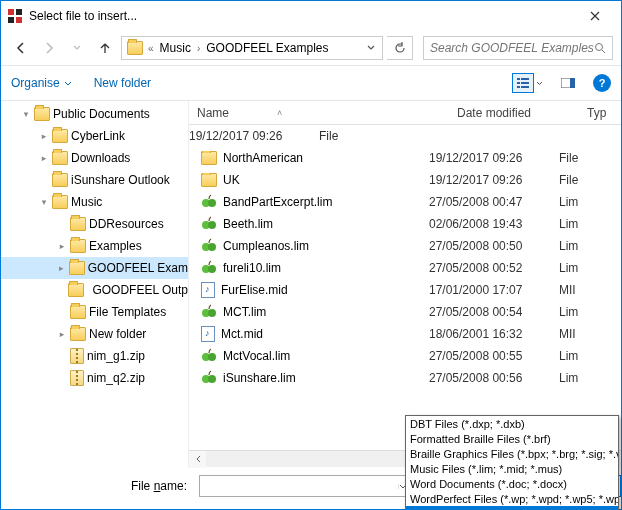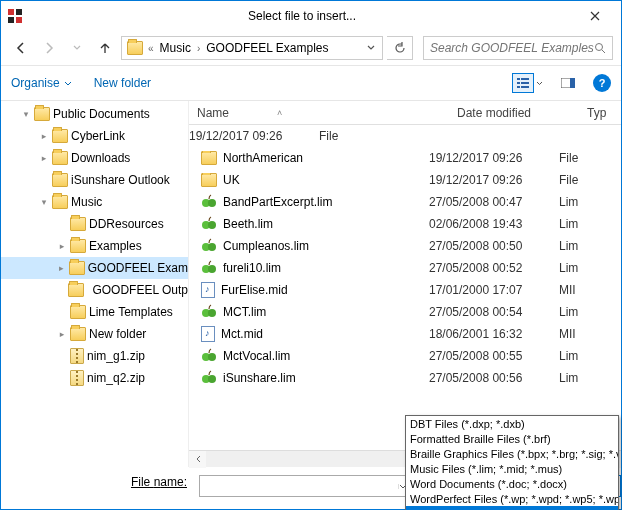--- a/index.html
+++ b/index.html
@@ -1,20 +1,20 @@
 <!DOCTYPE html>
 <html><head>
 <meta charset="utf-8">
 <style>
 * { box-sizing: border-box; margin: 0; padding: 0; font-family: "Segoe UI", Tahoma, sans-serif; font-size: 12px; }
 body { background: #f9f9f9; }
 .window { width: 622px; height: 510px; border: 1px solid #0078d7; background: #fff; display: flex; flex-direction: column; position: relative; }
 .titlebar { height: 30px; display: flex; align-items: center; padding: 0 6px; }
 .titlebar .appicon { width: 16px; height: 16px; margin-right: 6px; }
-.titlebar .title { flex: 1; color: #000; font-size: 12px; text-align: center; }
+.titlebar .title { flex: 1; color: #000; font-size: 12px; }
 .titlebar .closebtn { width: 40px; height: 28px; display: flex; align-items: center; justify-content: center; color: #333; }
 .addrbar { height: 34px; display: flex; align-items: center; padding: 0 8px; gap: 4px; }
 .navbtn { width: 24px; height: 24px; display: flex; align-items: center; justify-content: center; color: #555; border-radius: 2px; }
 .navbtn.disabled { color: #bbb; }
 .breadcrumb { flex: 1; height: 24px; border: 1px solid #ccc; display: flex; align-items: center; padding: 0 4px; background: #fff; gap: 2px; overflow: hidden; }
 .breadcrumb .bfolder { width: 18px; height: 18px; display: flex; align-items: center; justify-content: center; }
 .breadcrumb .sep { color: #666; font-size: 10px; padding: 0 2px;}
 .breadcrumb .crumb { color: #000; white-space: nowrap; padding: 0 2px; }
 .breadcrumb .dd { width: 14px; display: flex; justify-content: center; color: #555; margin-left: auto;}
 .refresh { width: 26px; height: 24px; border: 1px solid #ccc; border-left: none; display: flex; align-items: center; justify-content: center; color: #555;}
@@ -43,21 +43,21 @@
 .col-date { width: 130px; margin-left: 20px; }
 .col-type { flex: 1; }
 .list-body { flex: 1; overflow: auto; }
 .row { height: 22px; display: flex; align-items: center; }
 .row .cell-name { width: 240px; display: flex; align-items: center; gap: 6px; padding-left: 12px; white-space:nowrap; overflow:hidden;}
 .row .cell-date { width: 130px; color: #333; }
 .row .cell-type { flex: 1; color: #333; white-space:nowrap; overflow:hidden;}
 .hscroll { height: 17px; background: #f0f0f0; border-top: 1px solid #ddd; display:flex; align-items:center;}
 .hscroll .sbtn { width:17px; height:17px; display:flex; align-items:center; justify-content:center; color:#666; background:#f7f7f7;}
 .hscroll .track { flex:1; }
-.footer { padding: 8px 0 12px 12px; display: flex; gap: 6px; text-decoration: underline; }
+.footer { padding: 8px 0 12px 12px; display: flex; align-items: center; gap: 6px; }
 .footer .label { width: 180px; text-align: right; padding-right: 6px; }
 .footer .label span { text-decoration: underline; text-decoration-color:#000;}
 .fileinput { flex: 1; height: 22px; border: 1px solid #aaa; background:#fff; display:flex; align-items:center;}
 .fileinput input { flex:1; border:none; outline:none; padding:0 4px;}
 .fileinput .dd { width:16px; text-align:center; color:#555; border-left:1px solid #ddd;}
 .typeselect { width: 200px; height: 22px; border: 1px solid #0078d7; background:#fff; display:flex; align-items:center; padding:0 4px; position:relative;}
 .typeselect .dd { margin-left:auto; color:#555;}
 .dropdown { position: absolute; top: 414px; left: 404px; width: 214px; border: 1px solid #666; background: #fff; z-index: 100; box-shadow: 2px 2px 4px rgba(0,0,0,0.3);}
 .dropdown .opt { height: 15px; padding: 0 4px; font-size: 11px; white-space: nowrap; overflow: hidden; display:flex; align-items:center;}
 .dropdown .opt.sel { background: #0078d7; color: #fff; }
@@ -221,21 +221,21 @@
           <span>GOODFEEL Exam</span>
         </div>
         <div class="tree-item" style="padding-left: 56px; gap: 8px;">
           <span class="exp"></span>
           <span class="folder-icon"></span>
           <span>GOODFEEL Outp</span>
         </div>
         <div class="tree-item" style="padding-left: 56px;">
           <span class="exp"></span>
           <span class="folder-icon"></span>
-          <span>Lime Templates</span>
+          <span>File Templates</span>
         </div>
         <div class="tree-item" style="padding-left: 56px;">
           <span class="exp">▸</span>
           <span class="folder-icon"></span>
           <span>New folder</span>
         </div>
         <div class="tree-item" style="padding-left: 56px;">
           <span class="exp"></span>
           <span class="zip-icon"></span>
           <span>nim_g1.zip</span>

